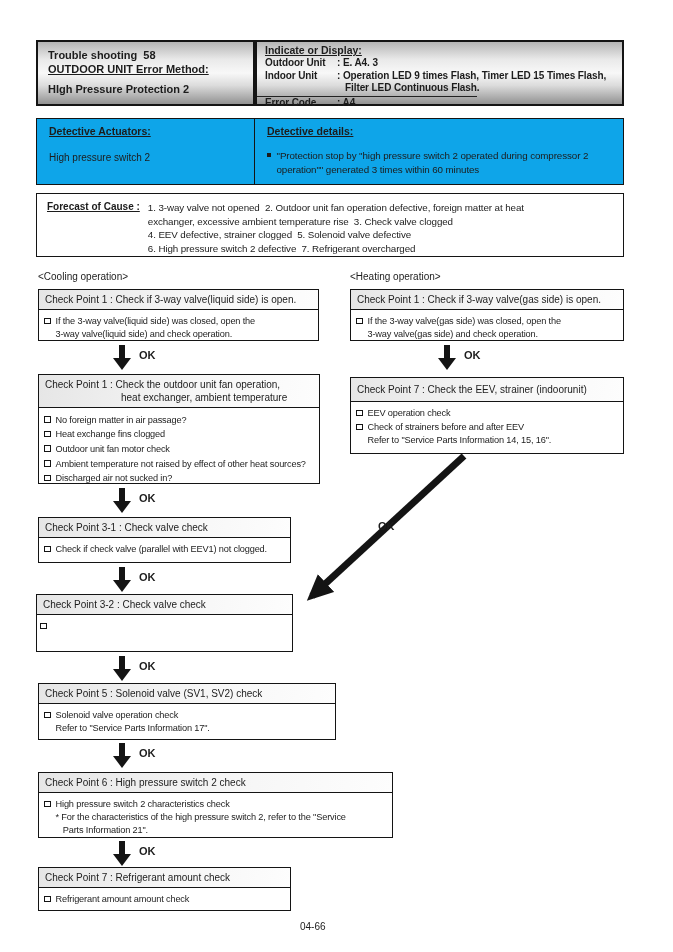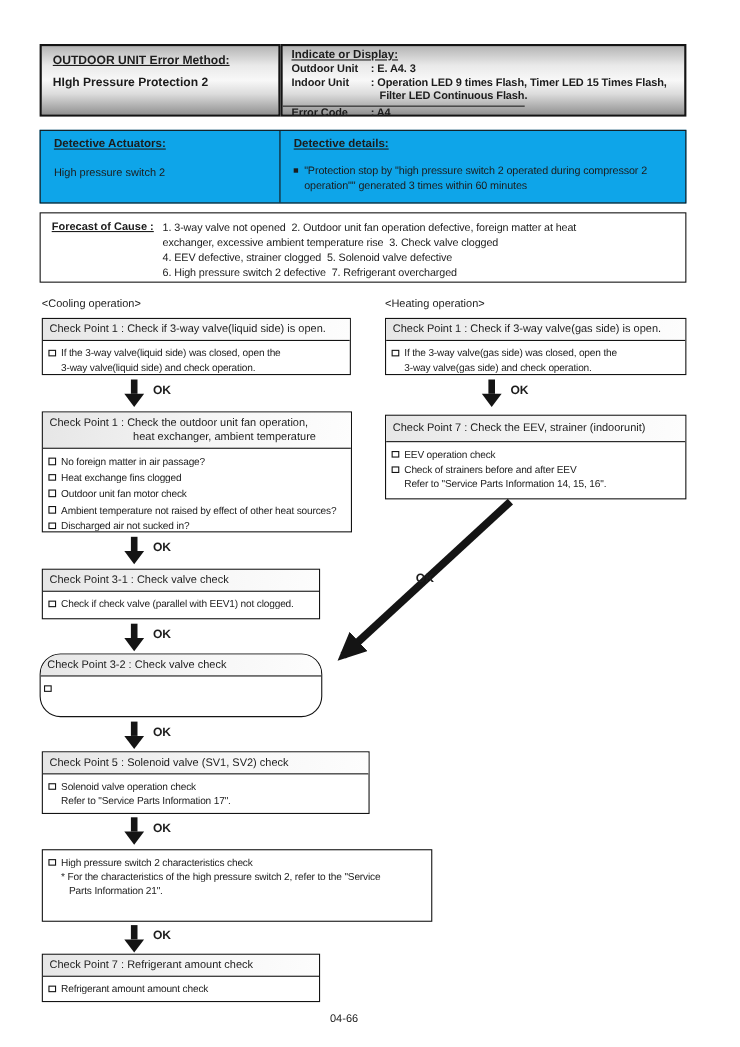--- a/index.html
+++ b/index.html
@@ -62,20 +62,21 @@
 
   #diag-arrow { position:absolute; left:288px; top:452px; }
   #footer { position:absolute; left:300px; top:921px; width:70px; text-align:left; font-size:10px; }
 </style>
 </head>
 <body>
 
 <div id="page">
 
   <div id="boxA" class="gradbox">
+    <div class="h1">Trouble shooting  58</div>
     <div class="h2">OUTDOOR UNIT Error Method:</div>
     <div class="h3">HIgh Pressure Protection 2</div>
   </div>
 
   <div id="boxB" class="gradbox">
     <div class="title">Indicate or Display:</div>
     <div class="drow">
       <span class="lbl">Outdoor Unit</span>
       <span class="val">: E. A4. 3</span>
     </div>
@@ -219,21 +220,21 @@
       </div>
     </div>
   </div>
 
   <div class="okarrow" style="left:113px;top:567px;">
     <div class="stem"></div>
     <div class="head"></div>
     <span class="oklabel">OK</span>
   </div>
 
-  <div class="cp" style="left:36px;top:594px;width:257px;height:58px;border-radius:19px;">
+  <div class="cp" style="left:36px;top:594px;width:257px;height:58px;">
     <div class="hd">Check Point 3-2 : Check valve check</div>
     <div class="bd" style="padding:4px 3px;">
       <div class="item" style="gap:3px;">
         <span class="cbx"></span>
       </div>
     </div>
   </div>
 
   <div class="okarrow" style="left:113px;top:656px;">
     <div class="stem"></div>
@@ -252,20 +253,21 @@
     </div>
   </div>
 
   <div class="okarrow" style="left:113px;top:743px;">
     <div class="stem"></div>
     <div class="head"></div>
     <span class="oklabel">OK</span>
   </div>
 
   <div class="cp" style="left:38px;top:772px;width:355px;height:66px;">
+    <div class="hd">Check Point 6 : High pressure switch 2 check</div>
     <div class="bd">
       <div class="item">
         <span class="cbx"></span>
         <div class="itxt">High pressure switch 2 characteristics check
 * For the characteristics of the high pressure switch 2, refer to the "Service
    Parts Information 21".</div>
       </div>
     </div>
   </div>
 

